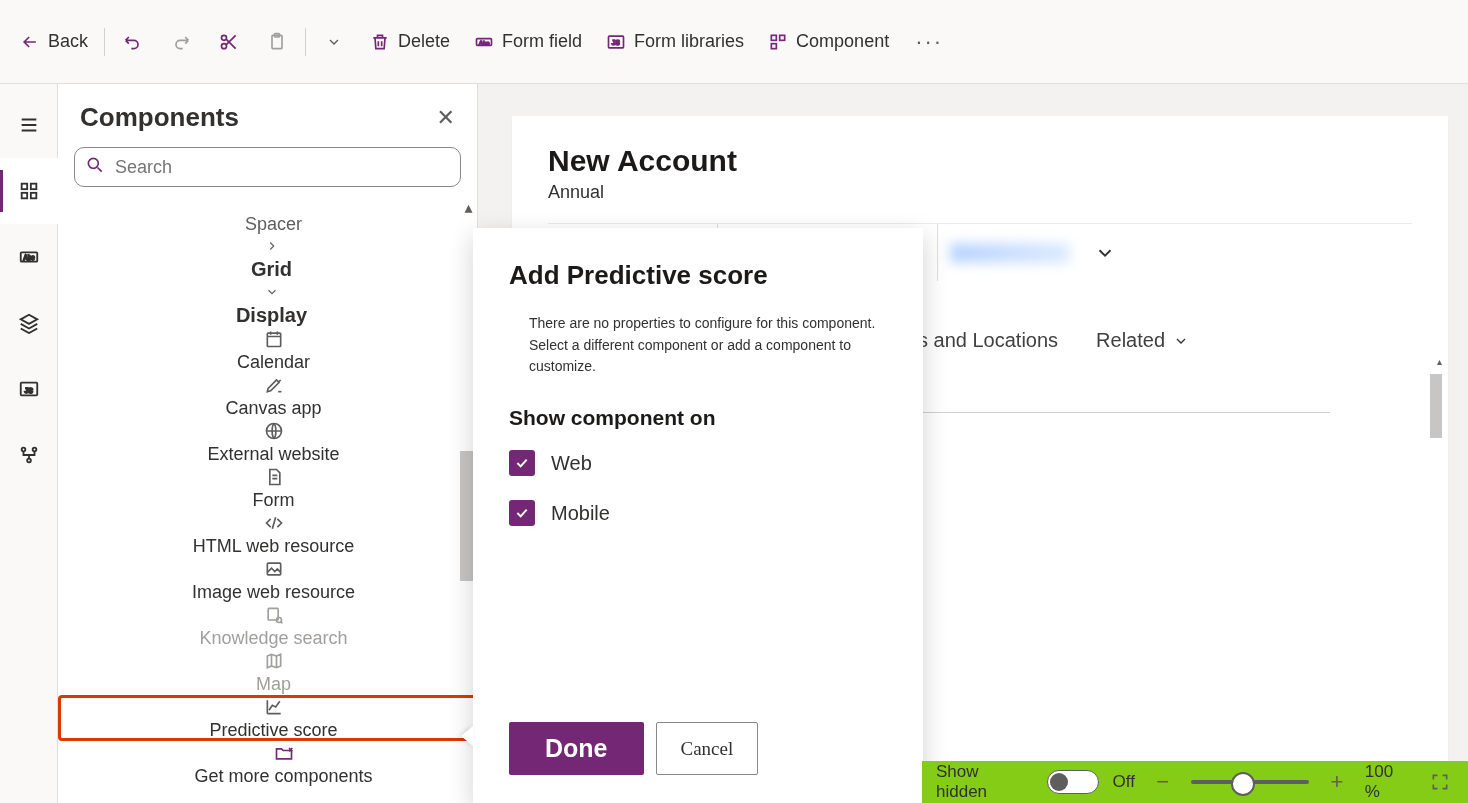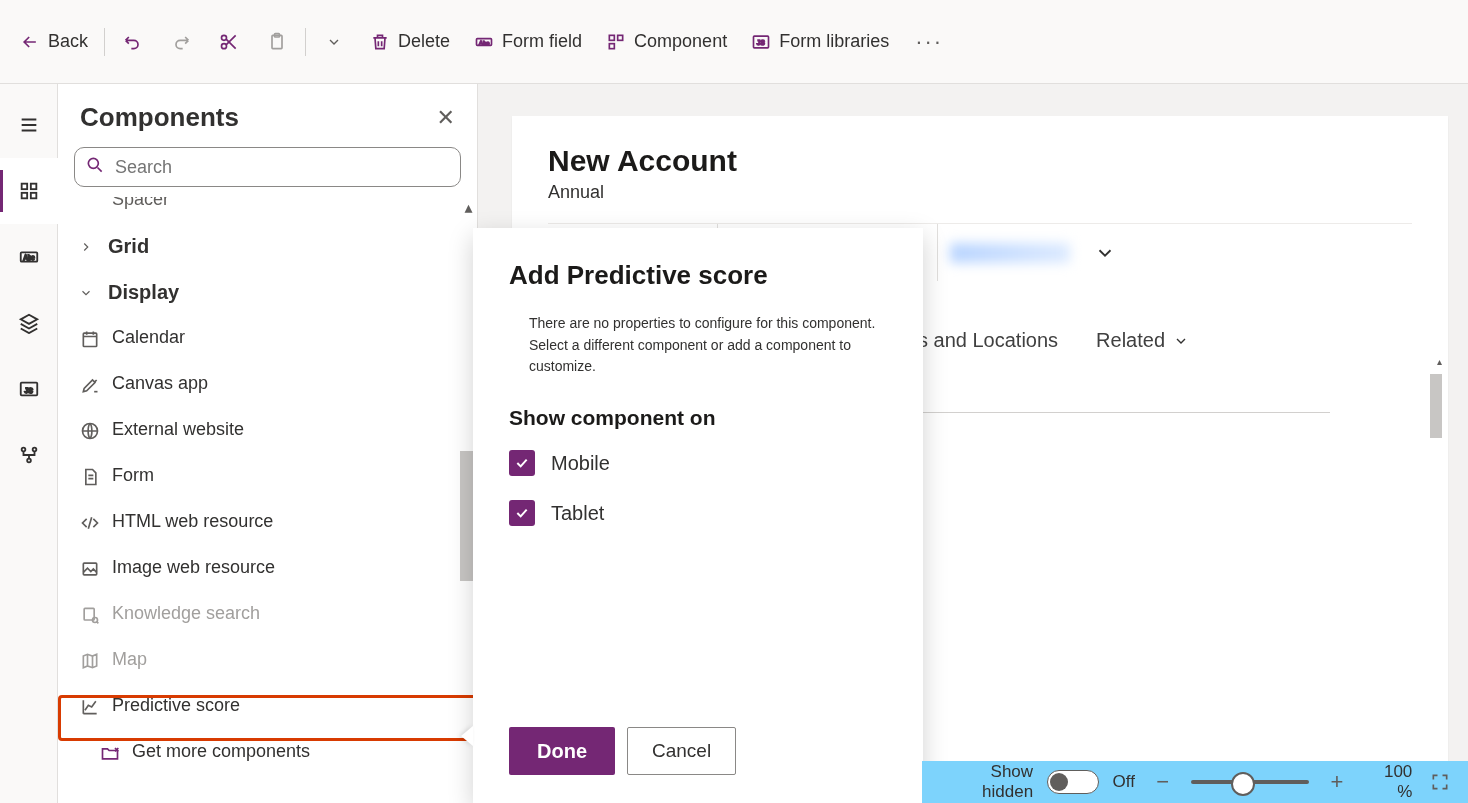--- a/index.html
+++ b/index.html
@@ -25,21 +25,21 @@
 
 
 .panel { width: 420px; background: #fff; border-right: 1px solid #e1dfdd; display: flex; flex-direction: column; }
 .panel-header { display: flex; align-items: center; justify-content: space-between; padding: 18px 22px 14px 22px; }
 .panel-title { font-size: 26px; font-weight: 600; color: #323130; }
 .close-x { cursor: pointer; color: #605e5c; font-size: 22px; }
 .search-wrap { padding: 0 16px 10px 16px; }
 .search-box { display: flex; align-items: center; height: 40px; border: 1px solid #8a8886; border-radius: 10px; background: #fff; padding: 16px 10px; }
 .search-box input { border: none; outline: none; flex: 1; font-size: 18px; color: #605e5c; margin-left: 10px; }
 .panel-list { flex: 1; overflow-y: auto; position: relative; padding-bottom: 4px; }
-.tree-row { display: flex; height: 46px; padding: 0 8px 0 16px; gap: 10px; cursor: pointer; color: #323130; font-size: 18px; }
+.tree-row { display: flex; align-items: center; height: 46px; padding: 0 8px 0 16px; gap: 2px; cursor: pointer; color: #323130; font-size: 18px; flex-direction: column; }
 .tree-row.header { font-weight: 600; font-size: 20px; }
 .tree-row.child { padding-left: 20px; }
 .tree-row.disabled { color: #a19f9d; }
 .tree-row .row-icon { width: 24px; height: 24px; display: flex; align-items: center; justify-content: center; color: #605e5c; }
 .tree-row.highlight { outline: 3px solid #d83b01; outline-offset: -3px; border-radius: 4px; }
 .scroll-thumb { position: absolute; right: 0; top: 254px; width: 17px; height: 130px; background: #c8c6c4; }
 .scroll-arrow-up { position: absolute; right: 0; top: 0; width: 17px; height: 20px; display:flex; align-items:center; justify-content:center; color:#605e5c; }
 
 
 .canvas { flex: 1; position: relative; padding: 32px 20px 0 34px; overflow: hidden; }
@@ -61,25 +61,25 @@
 
 .dialog { position: absolute; left: 473px; top: 228px; width: 450px; height: 575px; background: #fff; box-shadow: 0 8px 24px rgba(0,0,0,0.18); padding: 32px 36px 28px 36px; display: flex; flex-direction: column; }
 .dialog::before { content:""; position: absolute; left: -12px; top: 498px; width: 0; height: 0; border-top: 10px solid transparent; border-bottom: 10px solid transparent; border-right: 12px solid #fff; filter: drop-shadow(-2px 0 2px rgba(0,0,0,0.12)); }
 .dialog h2 { font-size: 26px; font-weight: 600; color: #1b1a19; margin-bottom: 22px; }
 .dialog p { font-size: 14px; line-height: 1.55; color: #323130; margin-bottom: 28px; margin-left: 20px; }
 .dialog h3 { font-size: 21px; font-weight: 600; color: #1b1a19; margin-bottom: 20px; }
 .check-row { display: flex; align-items: center; gap: 16px; margin-bottom: 24px; font-size: 20px; color: #323130; }
 .chk { width: 26px; height: 26px; background: #742774; border-radius: 3px; display: flex; align-items: center; justify-content: center; }
 .chk svg { stroke: #fff; }
 .dialog-buttons { margin-top: auto; display: flex; gap: 12px; }
-.btn-primary { background: #742774; color: #fff; border: none; padding: 12px 28px; font-size: 20px; font-weight: 600; border-radius: 2px; cursor: pointer; }
-.btn-secondary { background: #fff; color: #323130; border: 1px solid #8a8886; padding: 12px 24px; font-size: 19px; border-radius: 2px; cursor: pointer; }
-
-
-.footer { position: absolute; left: 922px; right: 0; bottom: 0; height: 42px; background: #7dd3fc; display: flex; align-items: center; gap: 14px; padding: 0 14px; font-size: 17px; color: #323130; text-align: right; }
+.btn-primary { background: #742774; color: #fff; border: none; padding: 12px 36px; font-size: 25px; font-weight: 600; border-radius: 2px; cursor: pointer; }
+.btn-secondary { background: #fff; color: #323130; border: 1px solid #8a8886; padding: 12px 24px; font-size: 19px; border-radius: 2px; cursor: pointer; font-family: Liberation Serif, serif; }
+
+
+.footer { position: absolute; left: 922px; right: 0; bottom: 0; height: 42px; background: #84cc16; display: flex; align-items: center; gap: 14px; padding: 0 14px; font-size: 17px; color: #323130; }
 .toggle { width: 52px; height: 24px; border-radius: 12px; border: 1px solid #605e5c; position: relative; background: #fff; }
 .toggle::after { content:""; position: absolute; left: 2px; top: 2px; width: 18px; height: 18px; border-radius: 50%; background: #605e5c; }
 .zoom-btn { width: 28px; height: 28px; display:flex; align-items:center; justify-content:center; cursor:pointer; color:#605e5c; font-size:22px; }
 .slider { width: 120px; height: 4px; background: #605e5c; border-radius: 2px; position: relative; }
 .slider::after { content:""; position:absolute; left: 40px; top: -8px; width: 20px; height: 20px; border-radius: 50%; background: #fff; border: 2px solid #605e5c; }
 .ellipsis { color: #605e5c; font-size: 22px; letter-spacing: 2px; }
 </style>
 </head>
 <body>
 
@@ -145,35 +145,35 @@
         <svg width="20" height="20" viewBox="0 0 24 24" fill="none" stroke="#742774" stroke-width="2">
           <rect x="3" y="8" width="18" height="8" rx="1"></rect>
           <text x="6" y="15" font-size="7" fill="#742774">Abc</text>
         </svg>
       </span>
       <span>Form field</span>
     </button>
   <button class="toolbar-btn">
       <span class="ticon">
         <svg width="20" height="20" viewBox="0 0 24 24" fill="none" stroke="#742774" stroke-width="2">
+          <rect x="3" y="5" width="18" height="14" rx="1"></rect>
+          <text x="7" y="16" font-size="8" fill="#742774">JS</text>
+        </svg>
+      </span>
+      <span>Form libraries</span>
+    </button>
+  <button class="toolbar-btn">
+      <span class="ticon">
+        <svg width="20" height="20" viewBox="0 0 24 24" fill="none" stroke="#742774" stroke-width="2">
           <rect x="4" y="4" width="6" height="6"></rect>
           <rect x="14" y="4" width="6" height="6"></rect>
           <rect x="4" y="14" width="6" height="6"></rect>
         </svg>
       </span>
       <span>Component</span>
-    </button>
-  <button class="toolbar-btn">
-      <span class="ticon">
-        <svg width="20" height="20" viewBox="0 0 24 24" fill="none" stroke="#742774" stroke-width="2">
-          <rect x="3" y="5" width="18" height="14" rx="1"></rect>
-          <text x="7" y="16" font-size="8" fill="#742774">JS</text>
-        </svg>
-      </span>
-      <span>Form libraries</span>
     </button>
   <span class="ellipsis" style="margin-left:14px">···</span>
 </div>
 
 <div class="main">
 
   <div class="rail">
     <div class="rail-btn">
         <svg width="22" height="22" viewBox="0 0 24 24" stroke="#323130" stroke-width="2">
           <path d="M4 6h16M4 12h16M4 18h16"></path>
@@ -384,29 +384,29 @@
 <div class="dialog">
   <h2>Add Predictive score</h2>
   <p>There are no properties to configure for this component. Select a different component or add a component to customize.</p>
   <h3>Show component on</h3>
   <div class="check-row">
     <div class="chk">
         <svg width="16" height="16" viewBox="0 0 24 24" fill="none" stroke-width="3">
           <path d="M5 12l5 5 9-10"></path>
         </svg>
       </div>
-    <span>Mobile</span>
+    <span>Web</span>
   </div>
   <div class="check-row">
     <div class="chk">
         <svg width="16" height="16" viewBox="0 0 24 24" fill="none" stroke-width="3">
           <path d="M5 12l5 5 9-10"></path>
         </svg>
       </div>
-    <span>Tablet</span>
+    <span>Mobile</span>
   </div>
   <div class="dialog-buttons">
     <button class="btn-primary">Done</button>
     <button class="btn-secondary">Cancel</button>
   </div>
 </div>
 
 <div class="footer">
   <span>Show hidden</span>
   <div class="toggle"></div>

